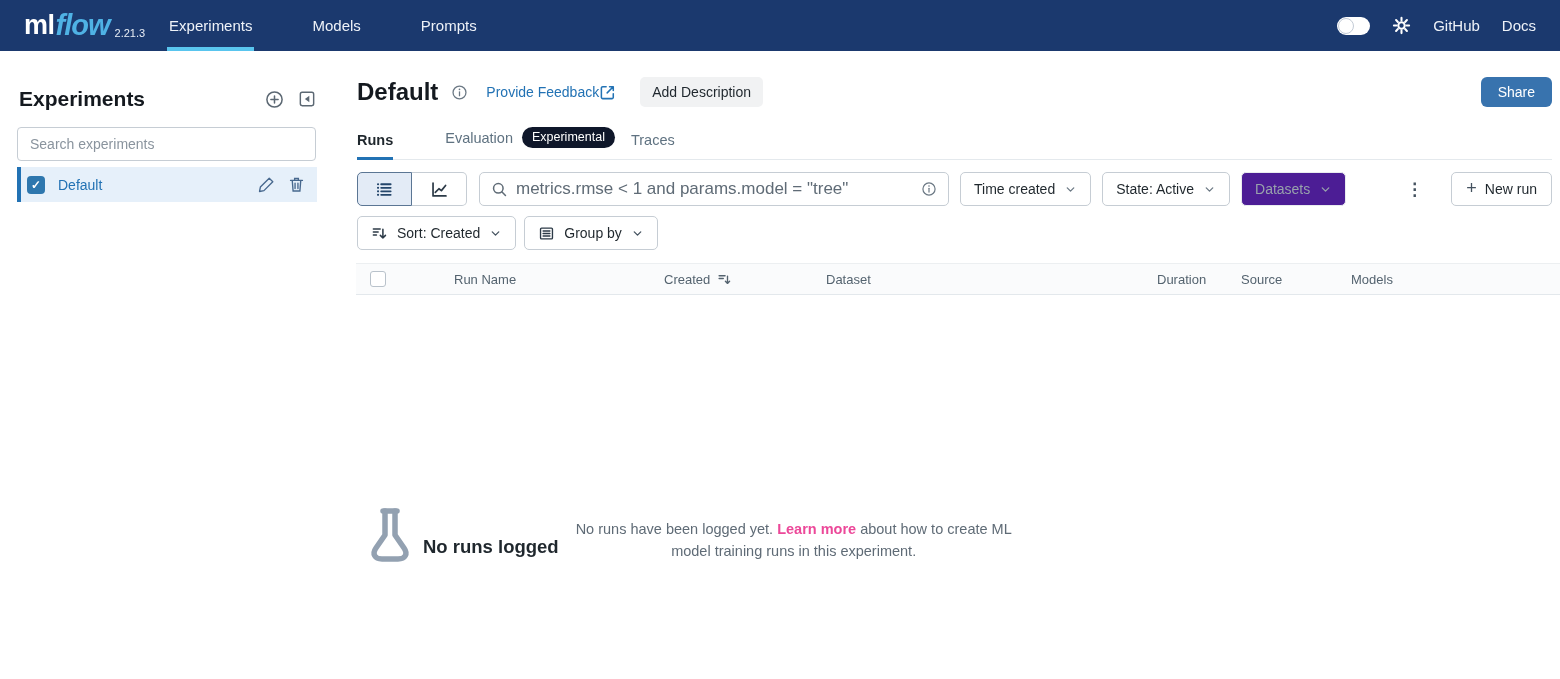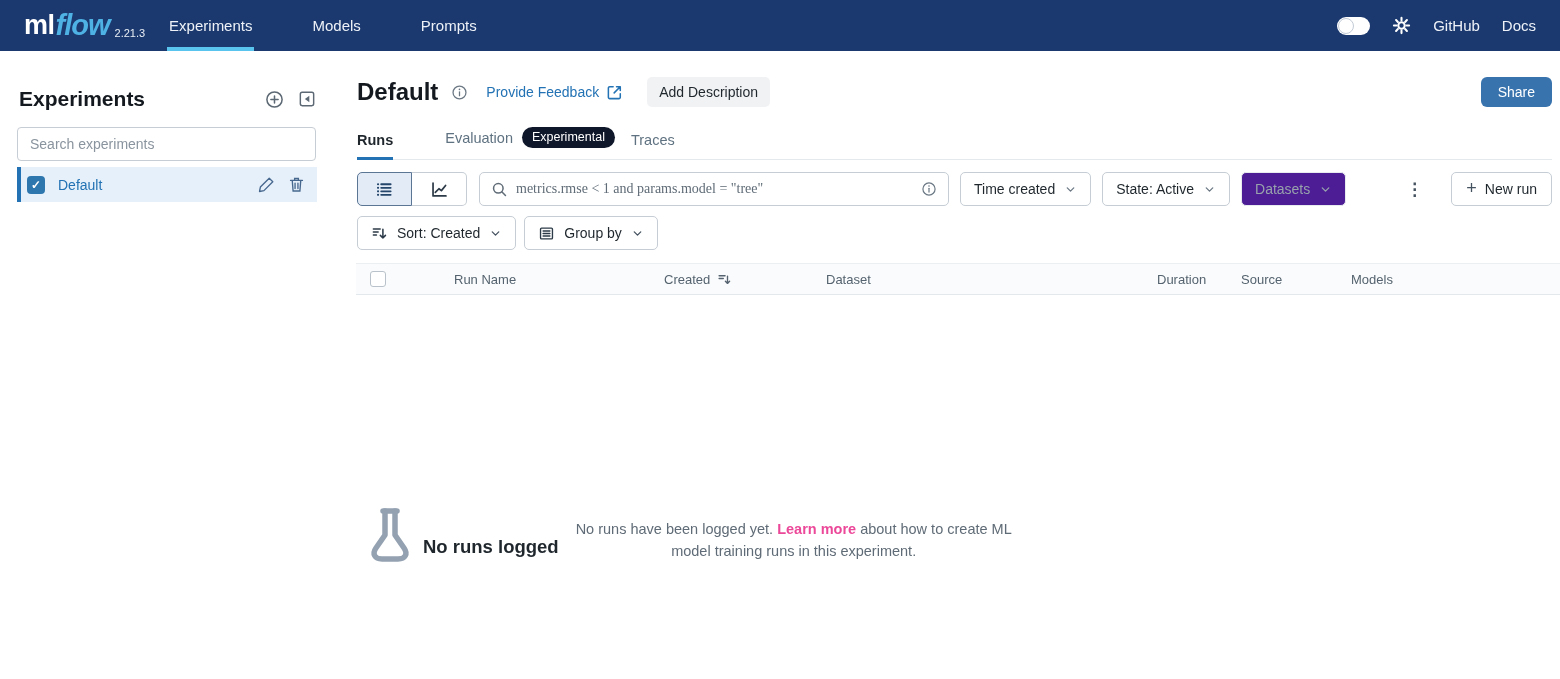--- a/index.html
+++ b/index.html
@@ -36,40 +36,40 @@
   .exp-item.selected { background: #e6f0fa; border-left: 4px solid #2272b4; }
   .exp-check { width: 18px; height: 18px; border-radius: 4px; background: #2e77ae; color: #fff; font-size: 12px; font-weight: 700; display: flex; align-items: center; justify-content: center; flex: 0 0 18px; cursor: pointer; }
   .exp-label { margin-left: 13px; font-size: 14px; font-weight: 500; color: #2272b4; }
   .exp-actions { margin-left: auto; display: flex; align-items: center; gap: 13px; color: #47688e; }
 
   
   .main { flex: 1; padding: 26px 8px 0 25px; display: flex; flex-direction: column; }
   .main-header { display: flex; align-items: center; height: 30px; }
   .page-title { font-size: 24px; font-weight: 700; color: #14191f; }
   .info-icon { margin-left: 13px; color: #6b7884; display: flex; align-items: center; cursor: pointer; }
-  .feedback-link { margin-left: 18px; font-size: 14px; font-weight: 500; color: #2272b4; display: flex; align-items: center; gap: 7px; cursor: pointer; text-decoration: none; }
+  .feedback-link { margin-left: 18px; font-size: 14px; font-weight: 500; color: #2272b4; display: flex; align-items: center; cursor: pointer; text-decoration: none; }
   .add-desc-btn { margin-left: 24px; background: #f1f2f3; border: none; border-radius: 5px; font-size: 14px; color: #1f272d; padding: 7px 12px; font-family: "Liberation Sans", sans-serif; cursor: pointer; }
   .share-btn { margin-left: auto; background: #3873ae; color: #fff; border: none; border-radius: 6px; font-size: 14px; font-weight: 500; padding: 7px 17px; font-family: "Liberation Sans", sans-serif; cursor: pointer; }
 
   .tabs-row { display: flex; align-items: flex-end; margin-top: 20px; border-bottom: 1px solid #e4e9ed; height: 33px; }
   .tab { position: relative; display: flex; align-items: center; padding-bottom: 11px; font-size: 14.5px; font-weight: 500; color: #5f7281; cursor: pointer; }
   .tab.active { color: #1f272d; font-weight: 700; }
   .tab.active::after { content: ""; position: absolute; left: 0; right: 0; bottom: -1px; height: 3px; background: #2272b4; }
   .tab-runs { margin-right: 52px; }
   .tab-eval { margin-right: 16px; }
   .badge { margin-left: 9px; background: #0f172a; color: #fff; font-size: 12.5px; font-weight: 500; padding: 3px 10px 4px; border-radius: 11px; }
 
   .toolbar { display: flex; align-items: center; margin-top: 12px; height: 34px; }
   .seg { display: flex; height: 34px; }
   .seg-btn { width: 55px; display: flex; align-items: center; justify-content: center; background: #fff; border: 1px solid #c6cdd4; cursor: pointer; color: #2c3a47; }
   .seg-btn.first { border-radius: 5px 0 0 5px; }
   .seg-btn.last { border-radius: 0 5px 5px 0; border-left: none; }
   .seg-btn.active { background: #e3ebf6; border: 1px solid #5b7694; color: #24466b; }
   .run-search { margin-left: 12px; width: 470px; height: 34px; border: 1px solid #c6cdd4; border-radius: 5px; display: flex; align-items: center; padding: 0 11px; gap: 8px; background: #fff; }
-  .run-search input { flex: 1; border: none; outline: none; font-size: 14px; font-family: Liberation Serif, serif; color: #1f272d; background: transparent; }
+  .run-search input { flex: 1; border: none; outline: none; font-size: 17px; font-family: Liberation Sans, sans-serif; color: #1f272d; background: transparent; }
   .run-search input::placeholder { color: #5f6b76; }
   .filter-btn { margin-left: 11px; height: 34px; background: #fff; border: 1px solid #c6cdd4; border-radius: 5px; font-size: 14px; color: #1f272d; font-family: "Liberation Sans", sans-serif; display: flex; align-items: center; gap: 9px; padding: 0 13px; cursor: pointer; }
   .filter-btn .chev { color: #6b7884; display: flex; }
   .filter-btn.disabled { background: #4c1d95; border-color: #e9ecef; color: #98a2ac; cursor: default; }
   .filter-btn.disabled .chev { color: #98a2ac; }
   .kebab { margin-left: auto; margin-right: 22px; font-size: 17px; font-weight: 700; color: #44525f; cursor: pointer; padding: 0 6px; }
   .new-run-btn { height: 34px; background: #fff; border: 1px solid #c6cdd4; border-radius: 5px; font-size: 14px; font-weight: 500; color: #1f272d; font-family: "Liberation Sans", sans-serif; display: flex; align-items: center; gap: 8px; padding: 0 14px; cursor: pointer; margin-right: 0; }
   .new-run-btn .plus { font-size: 18px; font-weight: 400; color: #44525f; margin-top: -2px; }
 
   .toolbar2 { display: flex; align-items: center; margin-top: 10px; height: 34px; gap: 8px; }

